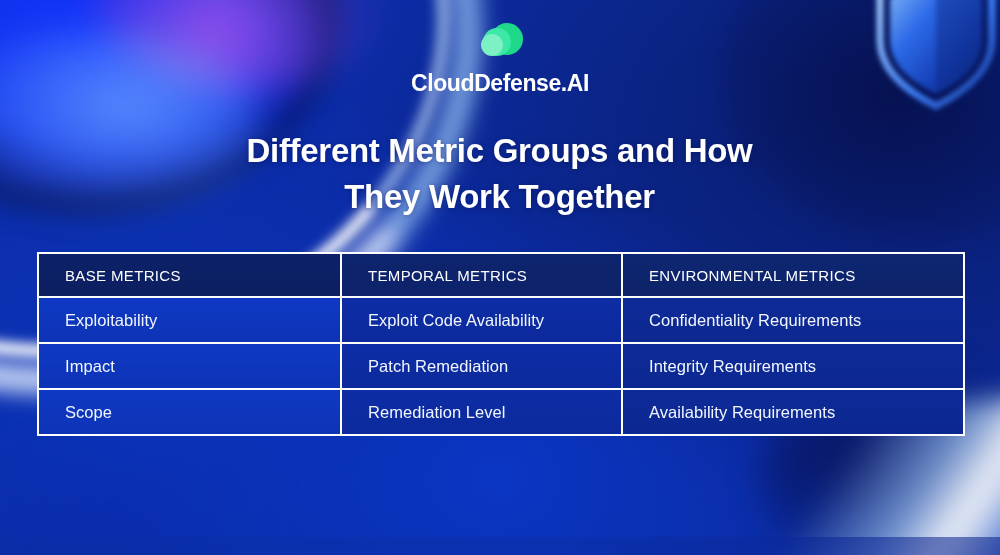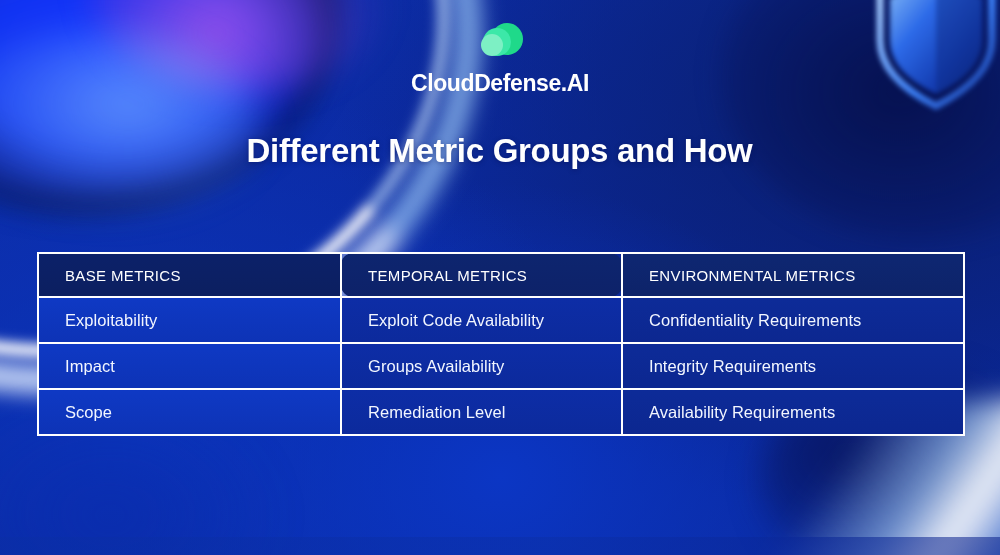--- a/index.html
+++ b/index.html
@@ -198,21 +198,21 @@
     font-size: 16.5px;
     font-weight: normal;
     letter-spacing: 0.05px;
   }
   .col-0 { width: 303px; }
   .col-1 { width: 281px; }
   .col-2 { width: 342px; }
 
   
   th.col-0 { background: linear-gradient(180deg, #0c2169 0%, #0c1f60 100%); }
-  th.col-1 { background: linear-gradient(180deg, #0d256f 0%, #0d2269 100%); border-radius: 12px; }
+  th.col-1 { background: linear-gradient(180deg, #0d256f 0%, #0d2269 100%); }
   th.col-2 { background: linear-gradient(180deg, #0e2772 0%, #0d2369 100%); }
 
   td.col-0 { background: linear-gradient(180deg, #0f39c4 0%, #0d33b6 100%); }
   td.col-1 { background: linear-gradient(180deg, #0d2da6 0%, #0c2a9c 100%); }
   td.col-2 { background: linear-gradient(180deg, #0d2b98 0%, #0c2790 100%); }
 </style>
 </head>
 <body>
 
 <div id="stage">
@@ -260,39 +260,40 @@
           <circle cx="36" cy="21" r="16" fill="#1fd98a"></circle>
           <circle cx="26" cy="24" r="14" fill="#3ce8a8"></circle>
           <circle cx="21" cy="27" r="11" fill="#7df0c4"></circle>
         </svg>
       </span>
       <span class="brand-name">CloudDefense.AI</span>
     </div>
 
     <div class="page-title">
       <span class="title-line">Different Metric Groups and How</span>
+      <span class="title-line">They Work Together</span>
     </div>
 
     <table class="metrics-table">
       <thead>
         <tr>
           <th class="col-0">BASE METRICS</th>
           <th class="col-1">TEMPORAL METRICS</th>
           <th class="col-2">ENVIRONMENTAL METRICS</th>
         </tr>
       </thead>
       <tbody>
         <tr>
           <td class="col-0">Exploitability</td>
           <td class="col-1">Exploit Code Availability</td>
           <td class="col-2">Confidentiality Requirements</td>
         </tr>
         <tr>
           <td class="col-0">Impact</td>
-          <td class="col-1">Groups Availability</td>
+          <td class="col-1">Patch Remediation</td>
           <td class="col-2">Integrity Requirements</td>
         </tr>
         <tr>
           <td class="col-0">Scope</td>
           <td class="col-1">Remediation Level</td>
           <td class="col-2">Availability Requirements</td>
         </tr>
       </tbody>
     </table>
 

